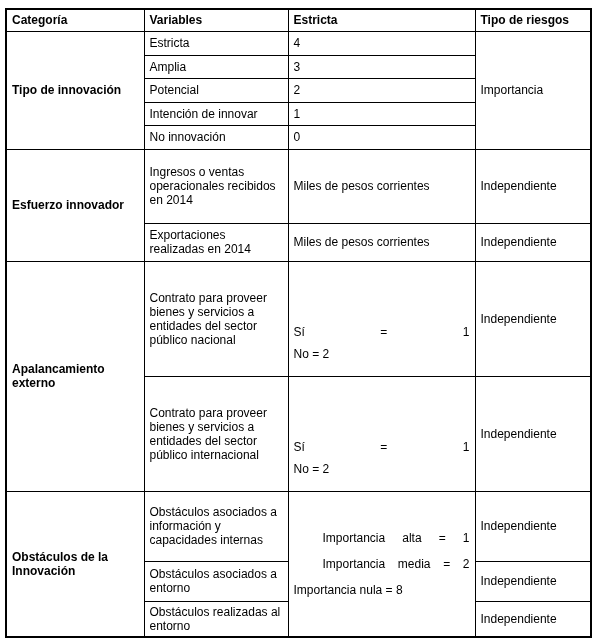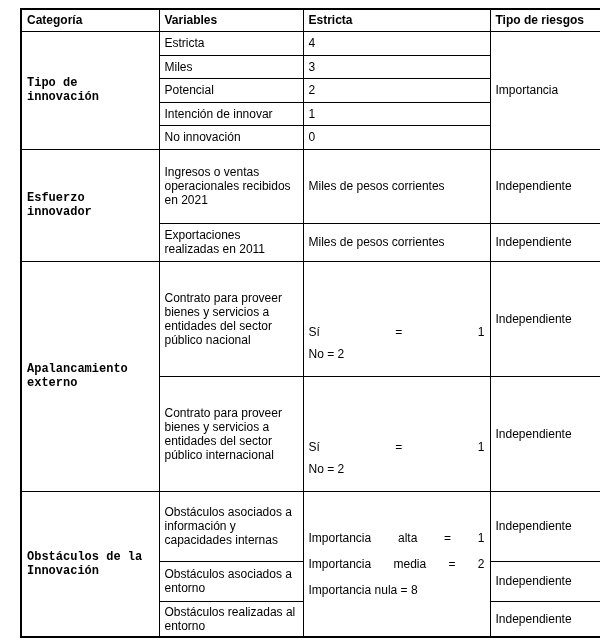--- a/index.html
+++ b/index.html
@@ -1,20 +1,20 @@
 <!DOCTYPE html>
 <html><head>
 <meta charset="utf-8">
 <style>
   * { box-sizing: border-box; }
   html, body { margin: 0; padding: 0; background: #ffffff; }
   .page {
     width: 600px;
     height: 644px;
-    padding: 8px 20px;
+    padding: 8px 5px;
     background: #ffffff;
     font-family: "Liberation Sans", sans-serif;
     color: #000000;
   }
   table.vars {
     border-collapse: collapse;
     table-layout: fixed;
     width: 585px;
     border: 2px solid #000000;
   }
@@ -25,29 +25,29 @@
     line-height: 14px;
     padding: 2px 5px;
     overflow: hidden;
     text-align: left;
     vertical-align: middle;
   }
   table.vars th {
     font-weight: bold;
     height: 22px;
   }
-  .cat  { font-weight: bold; vertical-align: middle; font-family: Liberation Mono, monospace; }
+  .cat  { font-weight: bold; vertical-align: middle; }
   .just { text-align: justify; }
   .spread { text-align: justify; text-align-last: justify; }
   .vtop { vertical-align: top; }
   .vmid { vertical-align: middle; }
   .vbot { vertical-align: bottom; padding-bottom: 4px; }
   .pb20 { padding-bottom: 20px; }
   .mb8  { margin-bottom: 8px; margin-top: 48px; }
-  .mb12 { margin-bottom: 12px; }
+  .mb12 { margin-bottom: 12px; margin-left: 29px; }
 </style>
 </head>
 <body>
 
 <div class="page">
   <table class="vars">
     <colgroup>
       <col style="width:138px">
       <col style="width:144px">
       <col style="width:187px">
@@ -62,44 +62,44 @@
       <th>Tipo de riesgos</th>
     </tr>
 
     <tr style="height:24px">
       <td class="cat" rowspan="5">Tipo de innovación</td>
       <td>Estricta</td>
       <td class="vtop">4</td>
       <td class="vmid" rowspan="5">Importancia</td>
     </tr>
     <tr style="height:23px">
-      <td>Miles</td>
+      <td>Amplia</td>
       <td class="vtop">3</td>
     </tr>
     <tr style="height:24px">
       <td>Potencial</td>
       <td class="vtop">2</td>
     </tr>
     <tr style="height:23px">
       <td>Intención de innovar</td>
       <td class="vtop">1</td>
     </tr>
     <tr style="height:24px">
       <td>No innovación</td>
       <td class="vtop">0</td>
     </tr>
 
     <tr style="height:74px">
       <td class="cat" rowspan="2">Esfuerzo innovador</td>
-      <td class="just vmid">Ingresos o ventas operacionales recibidos en 2021</td>
+      <td class="just vmid">Ingresos o ventas operacionales recibidos en 2014</td>
       <td class="vbot">Miles de pesos corrientes</td>
       <td class="vbot">Independiente</td>
     </tr>
     <tr style="height:38px">
-      <td class="just vmid">Exportaciones realizadas en 2011</td>
+      <td class="just vmid">Exportaciones realizadas en 2014</td>
       <td class="vbot">Miles de pesos corrientes</td>
       <td class="vbot">Independiente</td>
     </tr>
 
     <tr style="height:115px">
       <td class="cat" rowspan="2">Apalancamiento externo</td>
       <td class="just vbot pb20">Contrato para proveer bienes y servicios a entidades del sector público nacional</td>
       <td class="vmid">
         <div class="spread mb8">Sí = 1</div>
         <div>No = 2</div>

